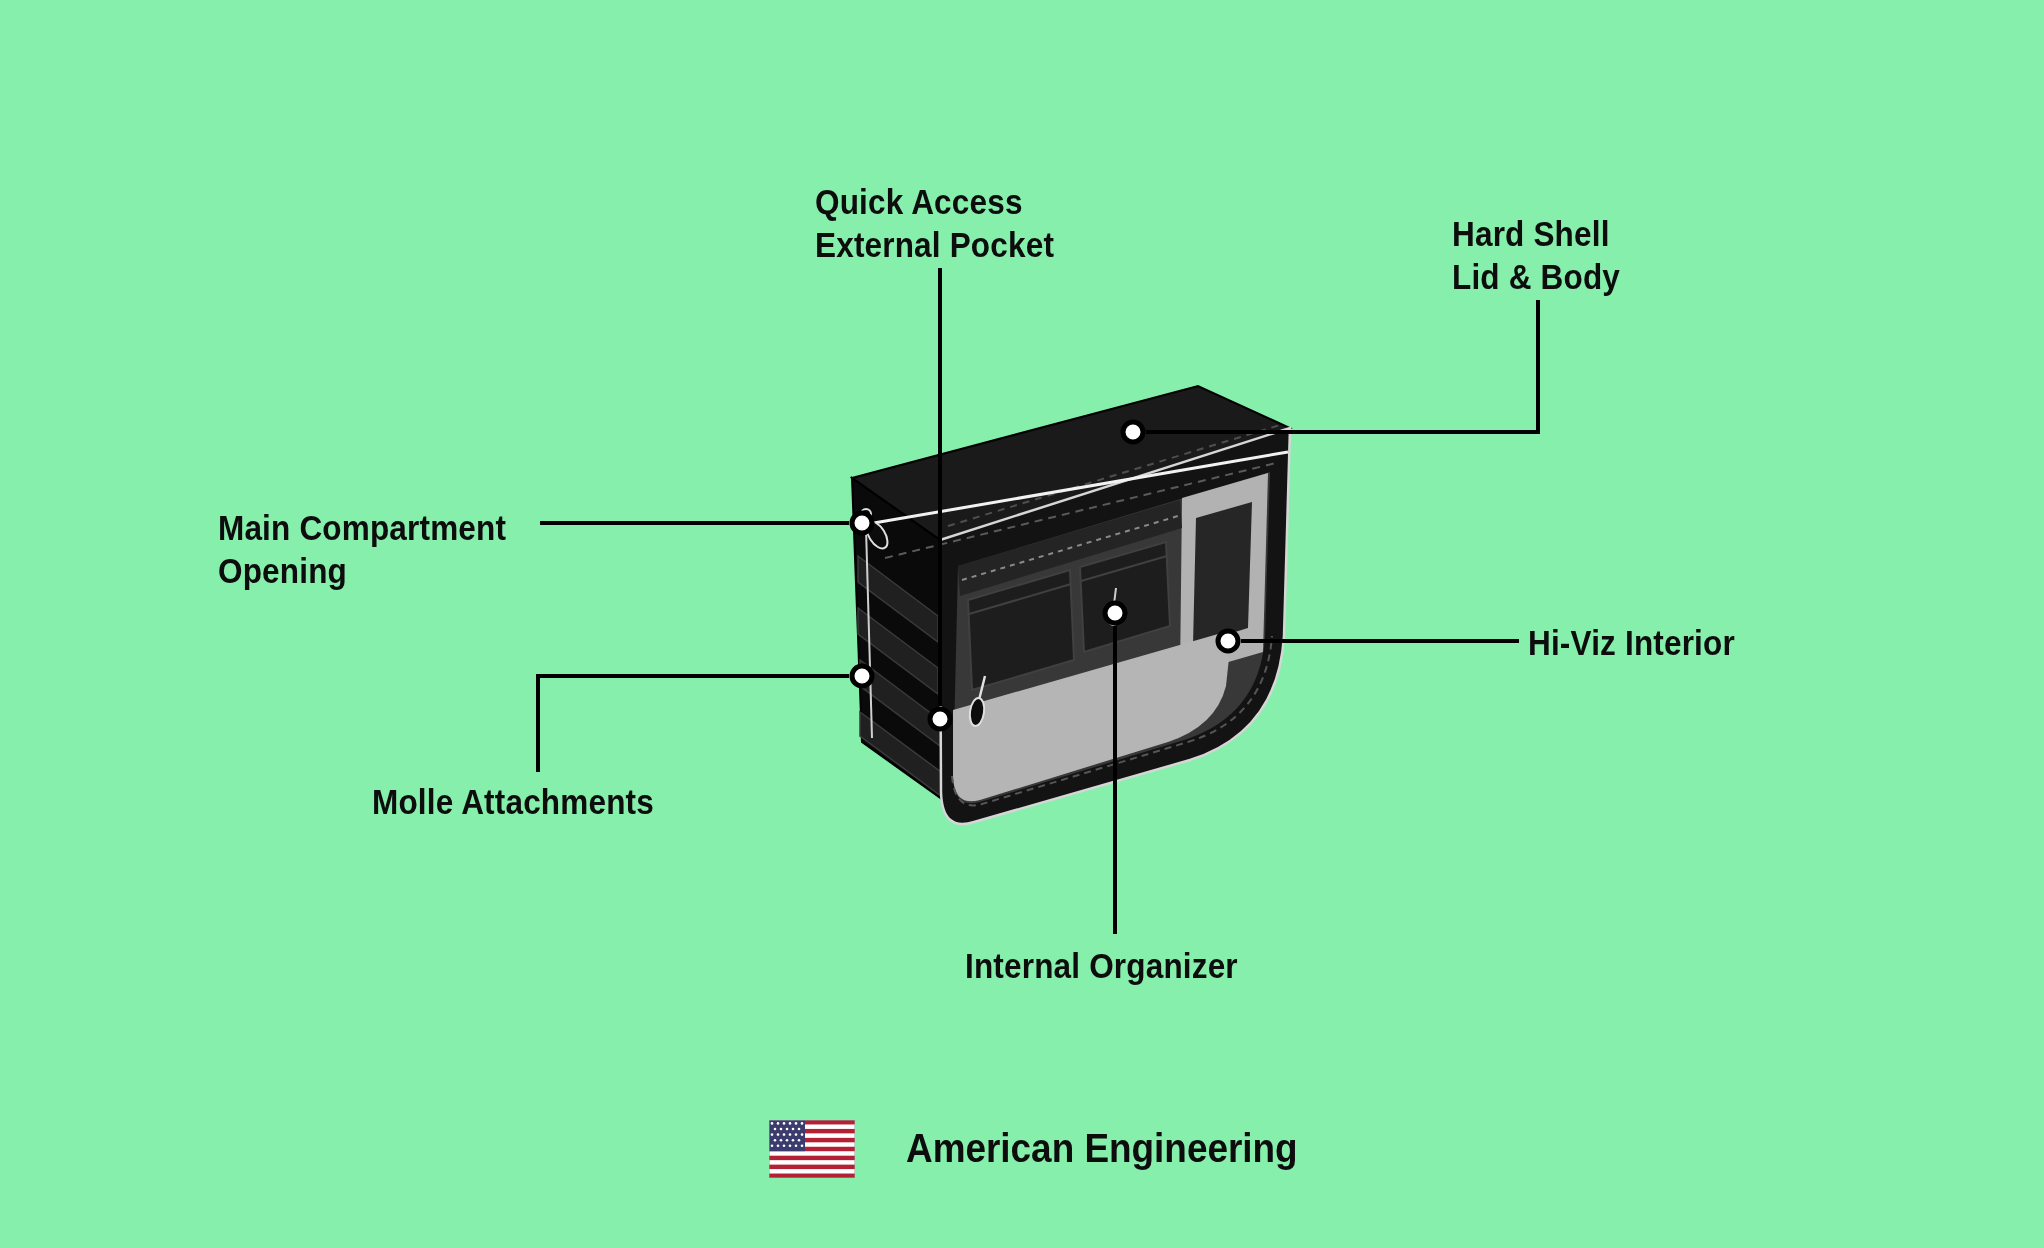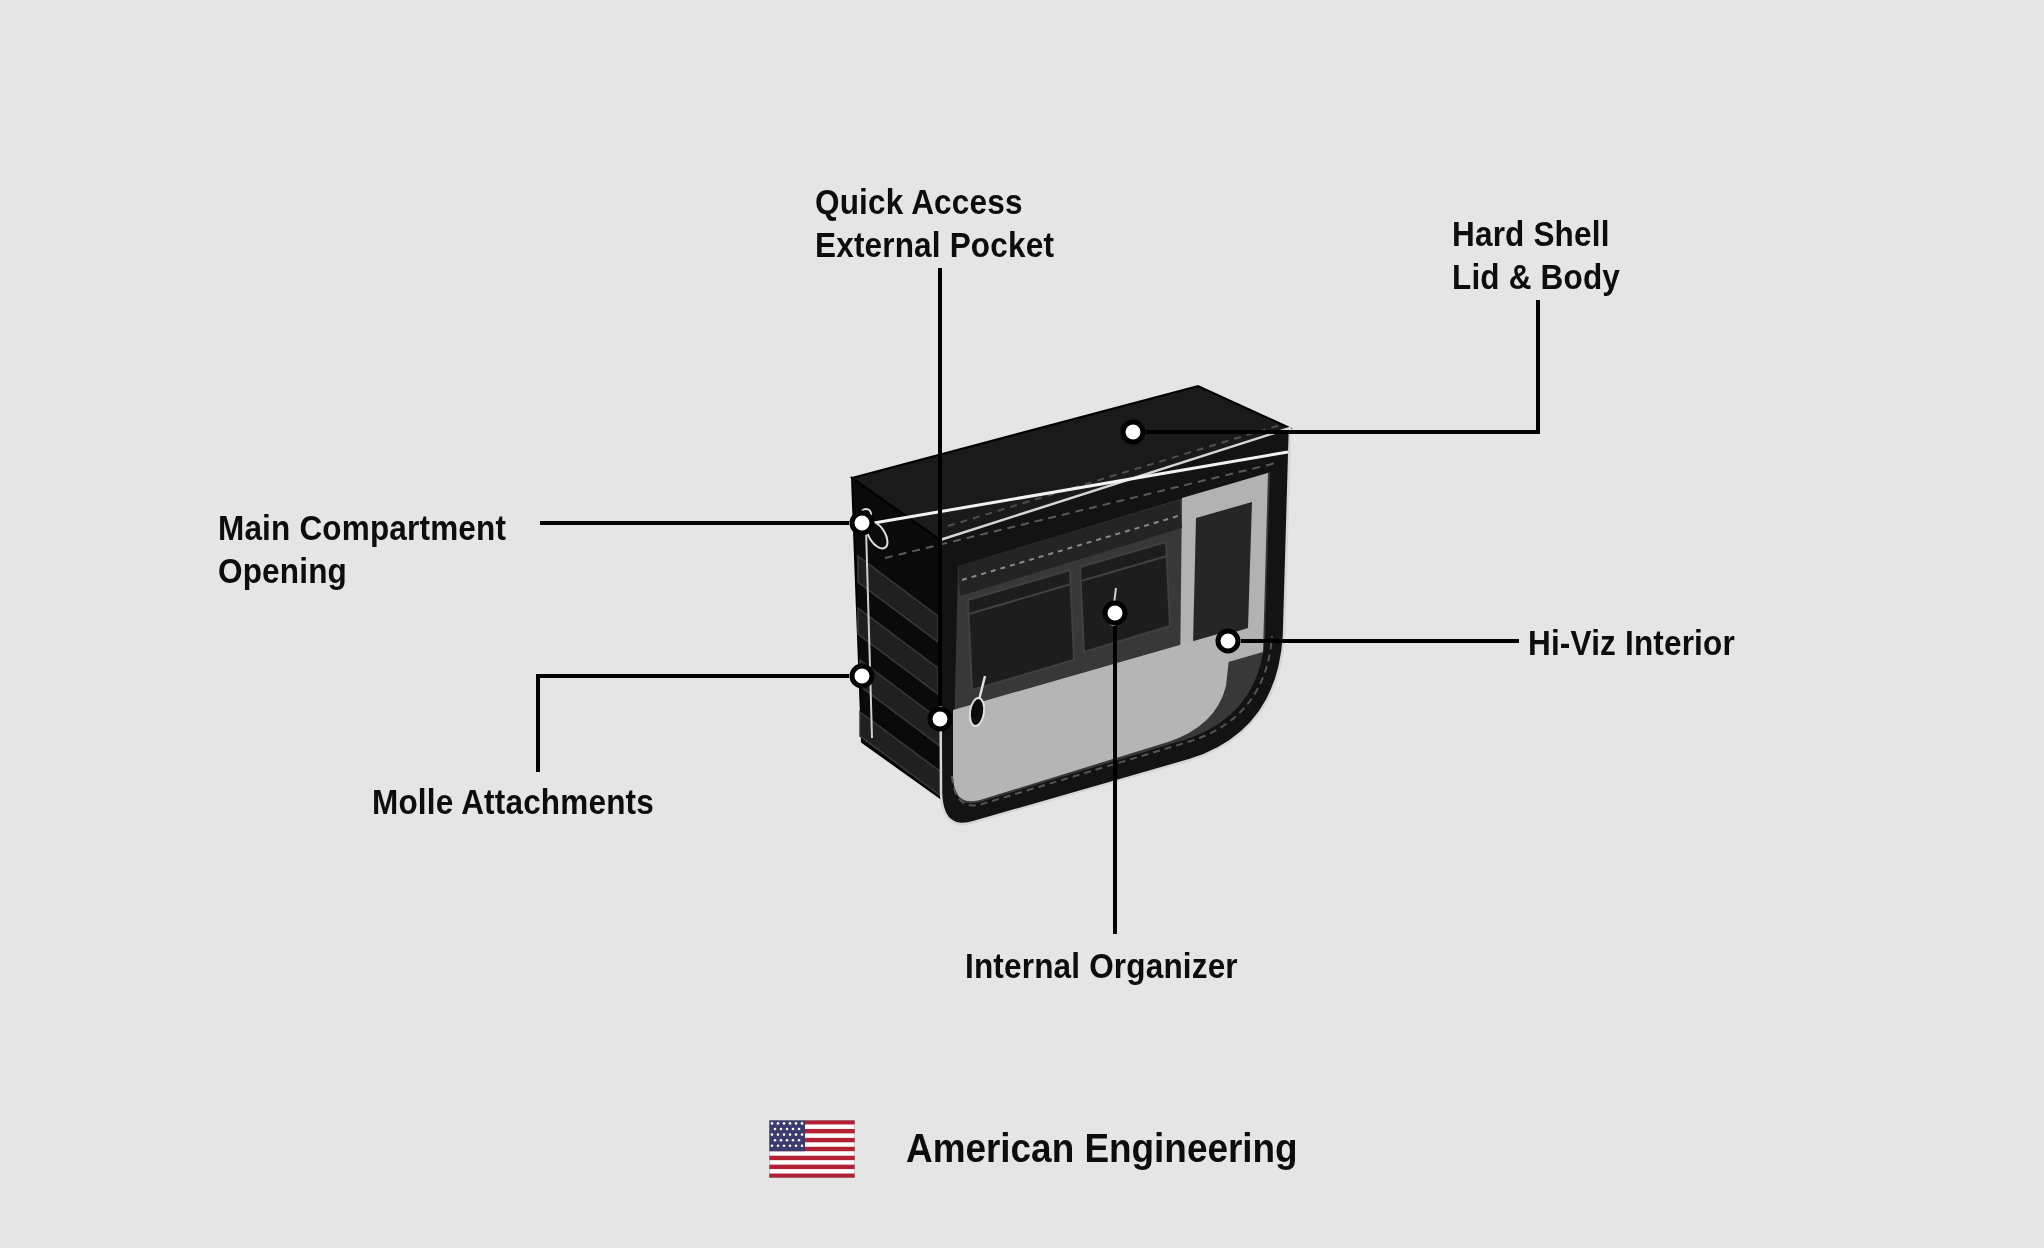--- a/index.html
+++ b/index.html
@@ -2,21 +2,21 @@
 <html><head>
 <meta charset="utf-8">
 <style>
   * { margin: 0; padding: 0; box-sizing: border-box; }
   html, body { background: #ffffff; }
   body { font-family: "Liberation Sans", sans-serif; }
   .canvas {
     position: relative;
     width: 2044px;
     height: 1248px;
-    background: #e5e5e5;
+    background: #86efac;
     overflow: hidden;
   }
   .art {
     position: absolute;
     left: 0; top: 0;
     width: 2044px; height: 1248px;
   }
   .callout-label {
     position: absolute;
     font-weight: bold;

